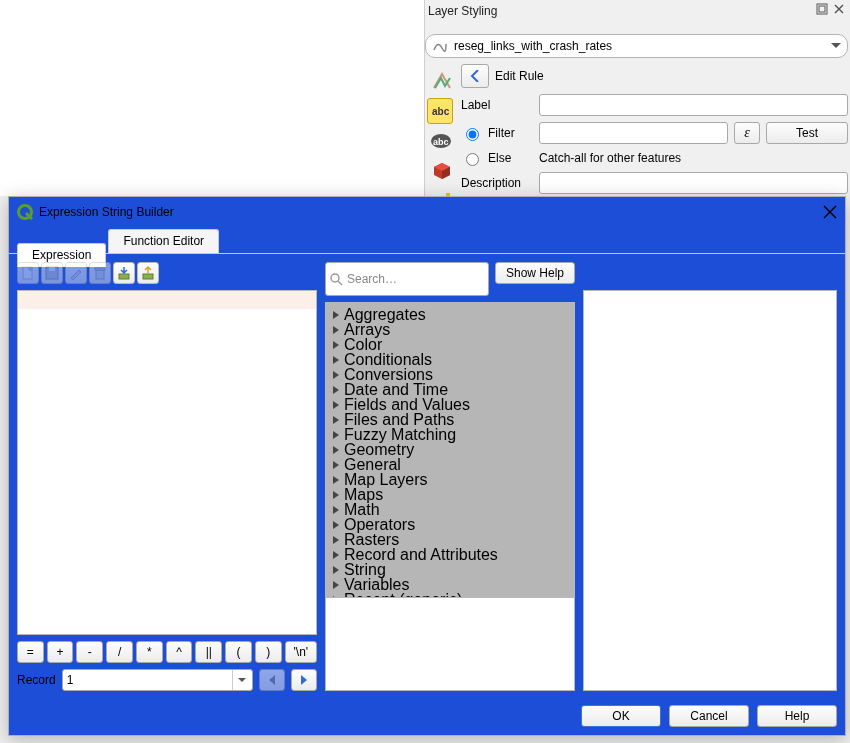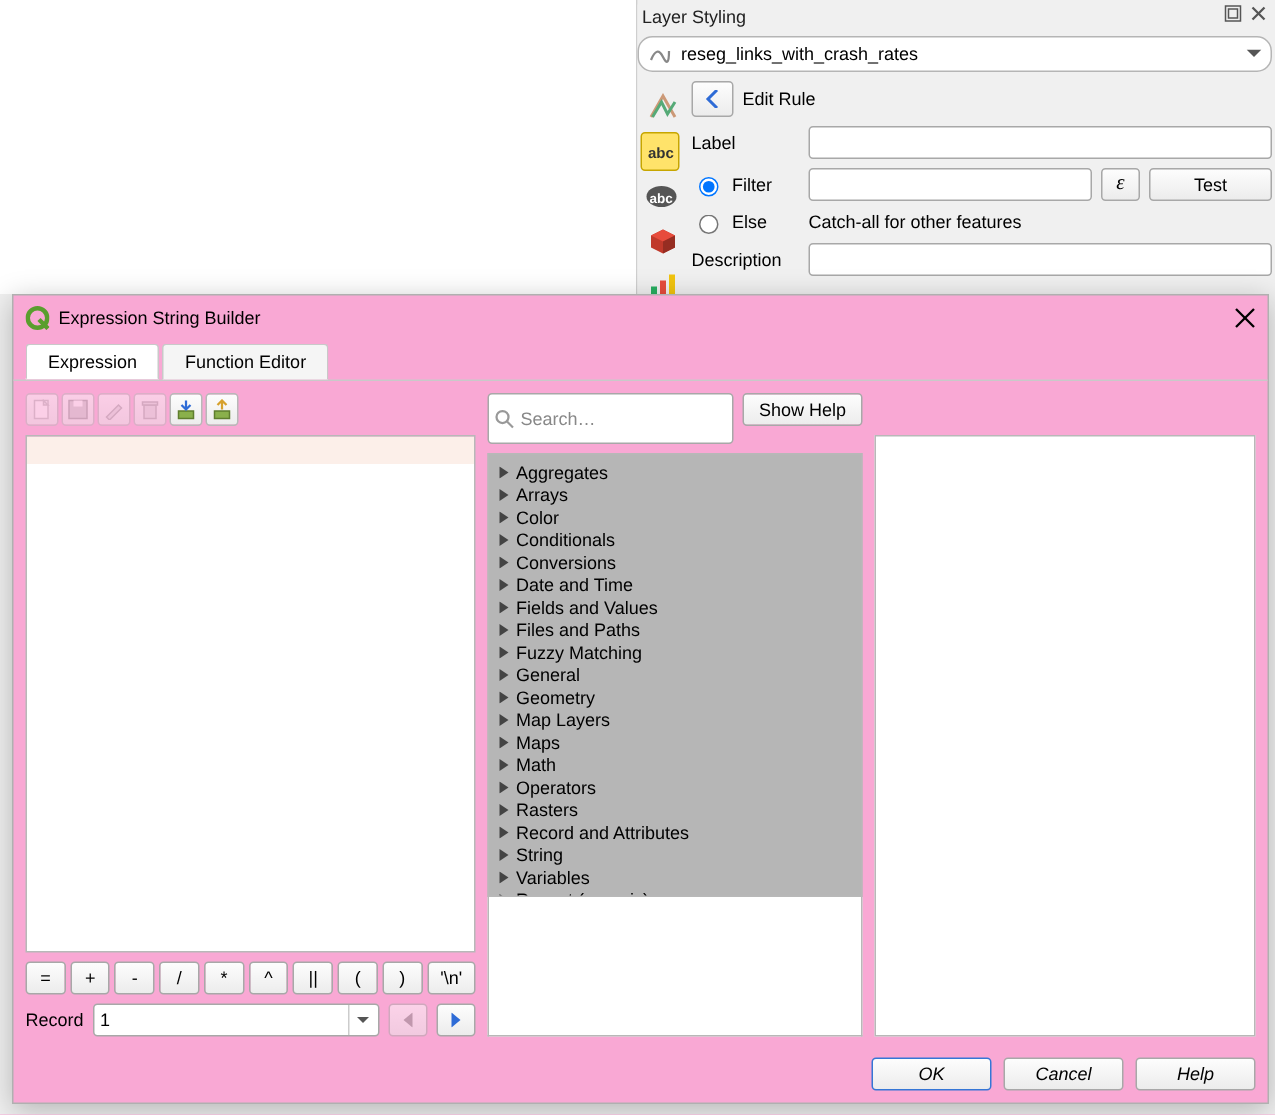--- a/index.html
+++ b/index.html
@@ -21,21 +21,21 @@
     position: absolute;
     top: 3px;
     left: 425px;
     width: 423px;
     background: #f0f0f0;
   }
   .layer-panel-header {
     display: flex;
     align-items: center;
     justify-content: space-between;
-    padding: 0 3px 6px 3px;
+    padding: 0 3px 16px 3px;
     color: #222;
   }
   .layer-panel-header .controls svg {
     margin-left: 2px;
     cursor: pointer;
   }
   .layer-dropdown {
     width: 100%;
     height: 24px;
     border: 1px solid #b5b5b5;
@@ -130,21 +130,21 @@
     gap: 6px;
   }
 
   
   .dialog {
     position: absolute;
     top: 196px;
     left: 8px;
     width: 838px;
     height: 540px;
-    background: #f9a8d4;
+    background: #1d4ed8;
     border: 1px solid #b0b0b0;
     box-shadow: 0 4px 18px rgba(0,0,0,.25);
     display: flex;
     flex-direction: column;
   }
   .dialog-titlebar {
     height: 30px;
     display: flex;
     align-items: center;
     padding: 0 8px;
@@ -171,21 +171,21 @@
     border: 1px solid #c9c9c9;
     border-bottom: none;
     background: #f5f5f5;
     margin-right: 2px;
     border-radius: 3px 3px 0 0;
   }
   .tab.active {
     background: #fff;
     border-bottom: 1px solid #fff;
     position: relative;
-    top: 0;
+    top: 14px;
   }
 
   .dialog-body {
     flex: 1;
     padding: 8px;
     display: flex;
     gap: 8px;
   }
   .left-col {
     width: 300px;
@@ -304,21 +304,21 @@
     border:1px solid #b8b8b8;
     border-top:none;
     background:#fff;
   }
   .tree-item {
     display: flex;
     align-items: center;
     height: 15px;
     padding-left: 6px;
     color: #000;
-    font-size: 12px;
+    font-size: 16px;
   }
   .tree-item svg { margin-right: 4px; flex-shrink:0; }
 
   .right-col {
     flex: 1;
     display: flex;
     flex-direction: column;
   }
   .help-pane {
     flex: 1;
@@ -330,21 +330,20 @@
 
   .dialog-footer {
     padding: 6px 8px 8px 8px;
     display: flex;
     justify-content: flex-end;
     gap: 8px;
   }
   .dialog-footer .btn {
     width: 80px;
     height: 22px;
-    font-style: italic;
   }
   .btn.primary {
     border-color: #3576d6;
   }
 
   
   .canvas-bg {
     position: absolute;
     top: 0; left: 0;
     width: 425px;
@@ -621,27 +620,27 @@
           <div class="tree-item">
             <svg width="8" height="8">
               <path d="M1 0 L7 4 L1 8 Z" fill="#444"></path>
             </svg>
             <span>Fuzzy Matching</span>
           </div>
           <div class="tree-item">
             <svg width="8" height="8">
               <path d="M1 0 L7 4 L1 8 Z" fill="#444"></path>
             </svg>
+            <span>Geometry</span>
+          </div>
+          <div class="tree-item">
+            <svg width="8" height="8">
+              <path d="M1 0 L7 4 L1 8 Z" fill="#444"></path>
+            </svg>
             <span>General</span>
-          </div>
-          <div class="tree-item">
-            <svg width="8" height="8">
-              <path d="M1 0 L7 4 L1 8 Z" fill="#444"></path>
-            </svg>
-            <span>Geometry</span>
           </div>
           <div class="tree-item">
             <svg width="8" height="8">
               <path d="M1 0 L7 4 L1 8 Z" fill="#444"></path>
             </svg>
             <span>Map Layers</span>
           </div>
           <div class="tree-item">
             <svg width="8" height="8">
               <path d="M1 0 L7 4 L1 8 Z" fill="#444"></path>

